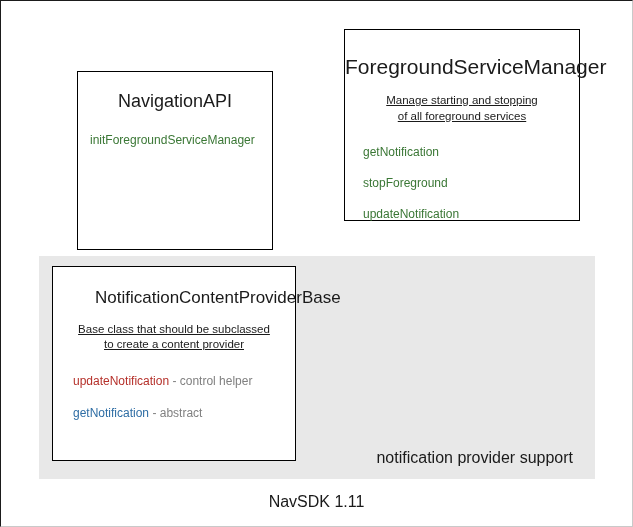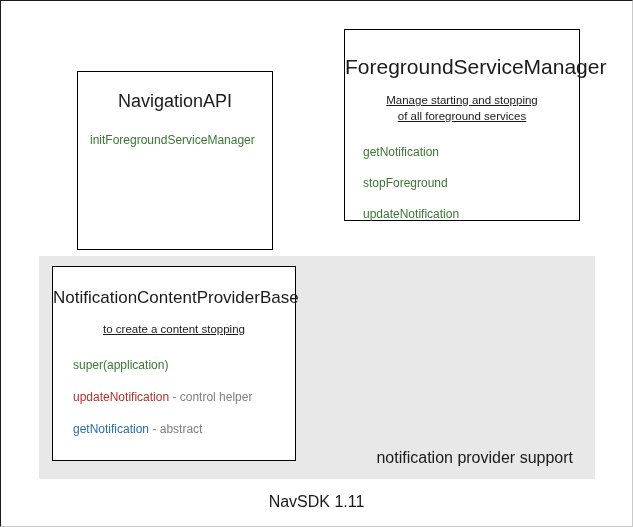--- a/index.html
+++ b/index.html
@@ -91,21 +91,21 @@
     position: absolute;
     right: 22px; bottom: 12px;
     font-size: 16px;
     color: #1a1a1a;
     white-space: nowrap;
   }
 
   #box-notification-content-provider-base {
     left: 51px; top: 265px; width: 244px; height: 195px;
   }
-  #box-notification-content-provider-base .class-title { margin-top: 22px; font-size: 17px; }
+  #box-notification-content-provider-base .class-title { margin-top: 22px; font-size: 17px; padding-left: 42px; }
   #box-notification-content-provider-base .class-desc  { margin-top: 14px; }
   #box-notification-content-provider-base .members     { margin-top: 22px; padding-left: 20px; }
   #box-notification-content-provider-base .member      { margin-bottom: 18px; }
 
   #box-notification-content-provider {
     left: 339px; top: 265px; width: 241px; height: 138px;
   }
   #box-notification-content-provider .class-title { margin-top: 22px; font-size: 17px; }
   #box-notification-content-provider .class-desc  { margin-top: 14px; }
   #box-notification-content-provider .members     { margin-top: 28px; padding-left: 18px; }
@@ -153,26 +153,24 @@
     </div>
   </div>
 
   <div id="panel-notification-provider-support">
     <div id="panel-label">notification provider support</div>
   </div>
 
   <div class="class-box" id="box-notification-content-provider-base">
     <div class="class-title">NotificationContentProviderBase</div>
     <div class="class-desc">
-      <div>to create a content stopping</div>
+      <div>Base class that should be subclassed</div>
+      <div>to create a content provider</div>
     </div>
     <div class="members">
-      <div class="member">
-        <span class="m-green">super(application)</span><span class="m-note"></span>
-      </div>
       <div class="member">
         <span class="m-red">updateNotification</span><span class="m-note"> - control helper</span>
       </div>
       <div class="member">
         <span class="m-blue">getNotification</span><span class="m-note"> - abstract</span>
       </div>
     </div>
   </div>
 
 

